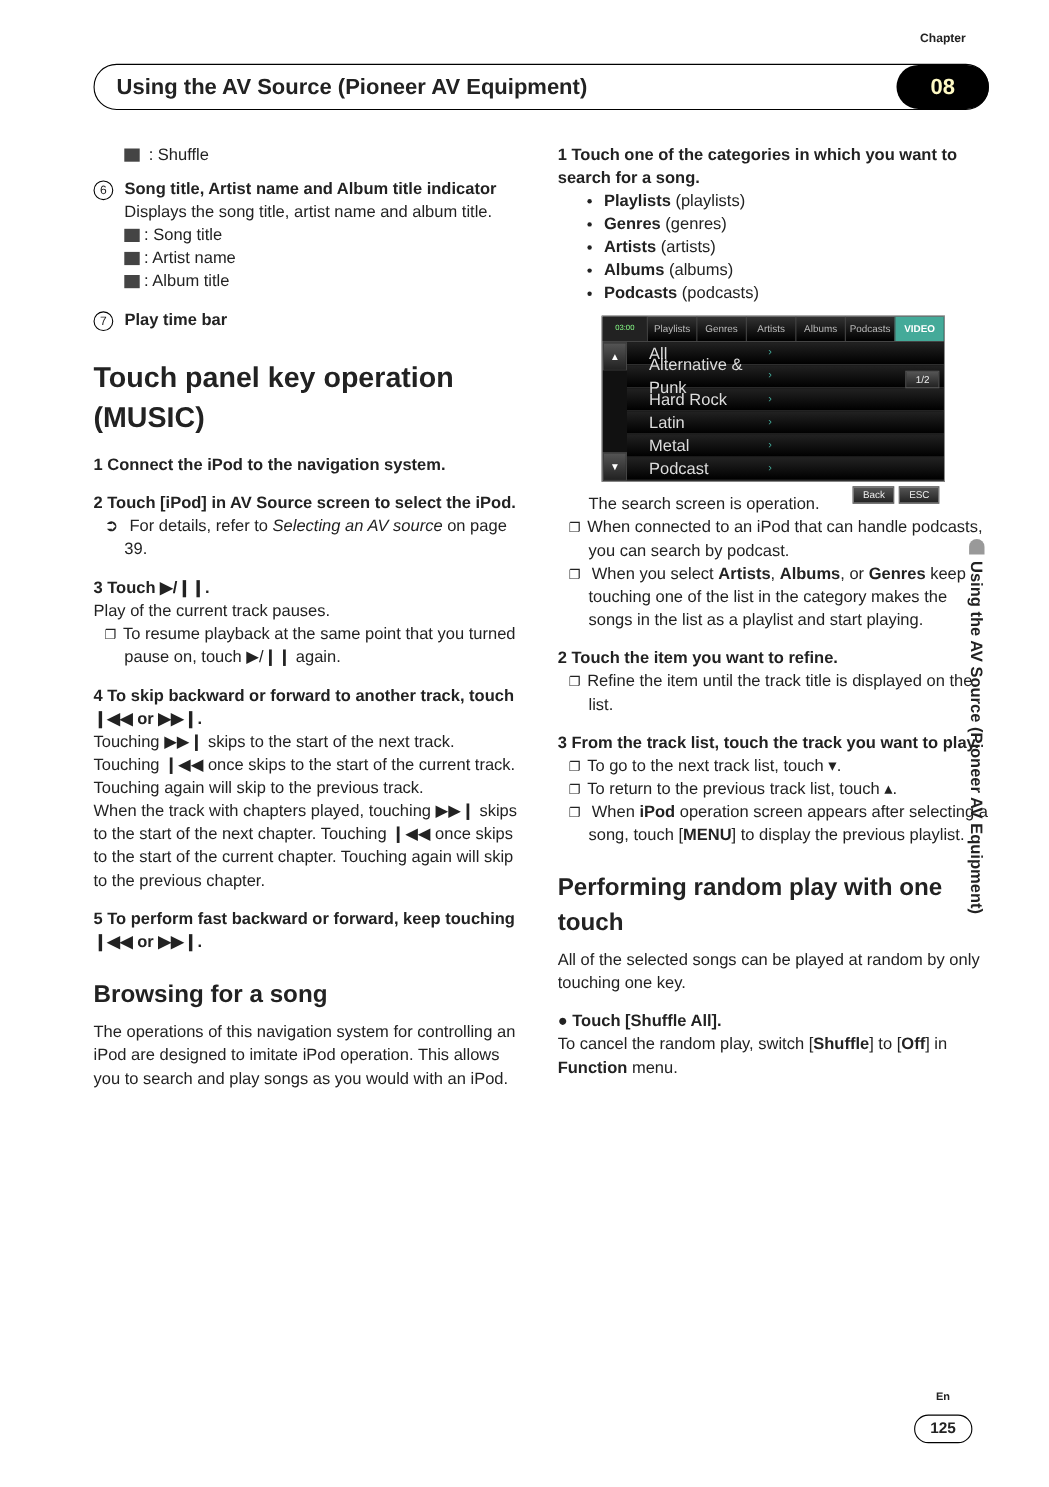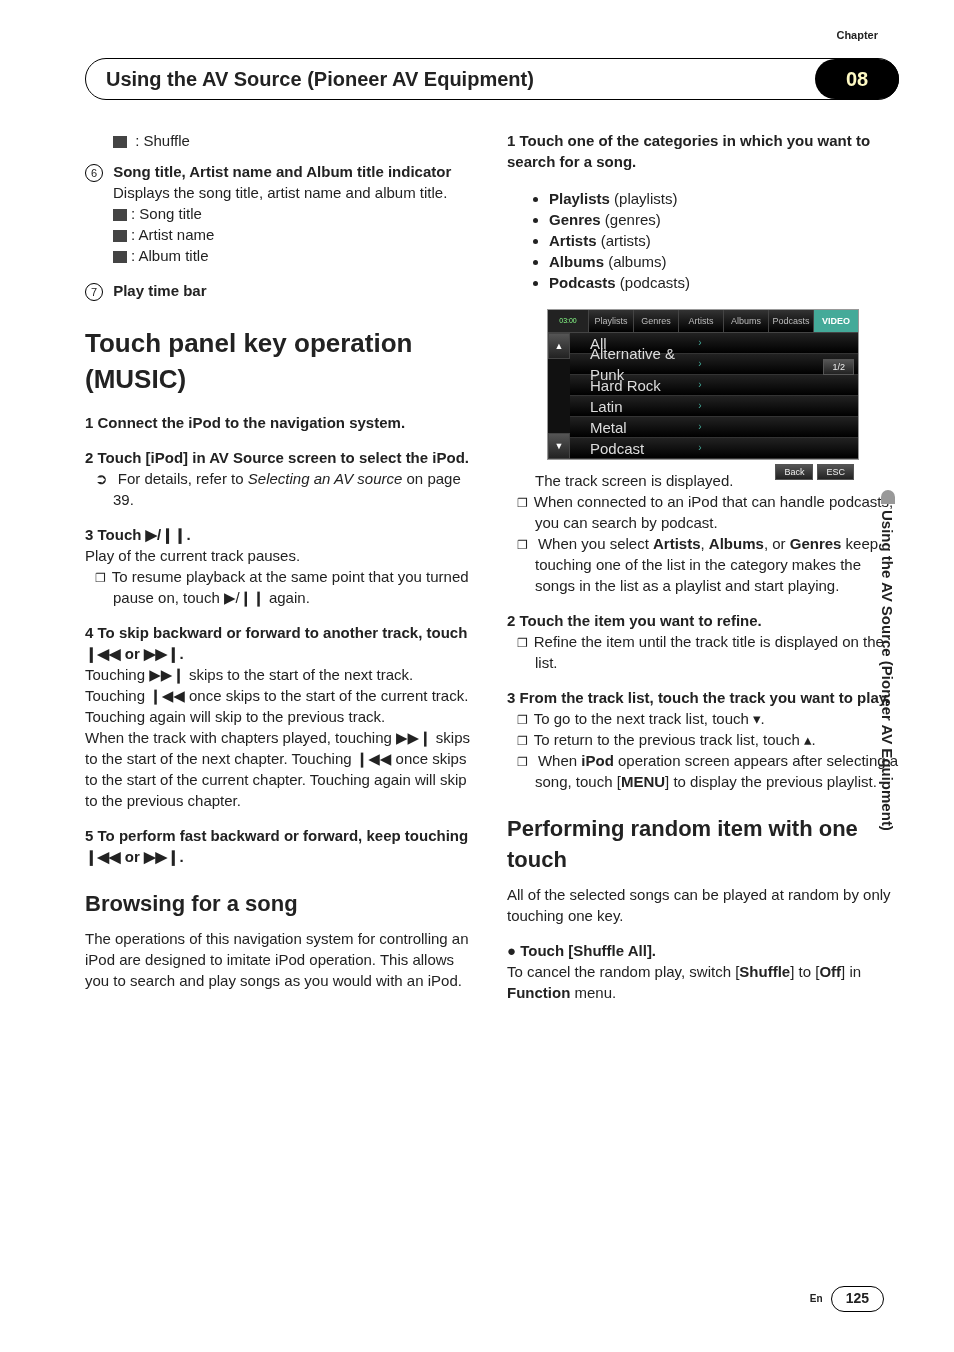--- a/index.html
+++ b/index.html
@@ -97,21 +97,21 @@
     font-size: 22px;
     font-weight: 800;
     margin: 22px 0 8px 0;
   }
   .step { font-weight: bold; margin-top: 14px; }
   .indent { margin-left: 28px; }
   .arrow-indent { margin-left: 28px; text-indent: -18px; padding-left: 0; }
   .arrow-indent::before { content: "➲"; margin-right: 6px; }
   .box-indent { margin-left: 28px; text-indent: -18px; padding-left: 0; }
   .box-indent::before { content: "❐"; margin-right: 6px; font-size: 12px;}
-  ul.bullets { margin: 16px 0; padding-left: 42px; }
+  ul.bullets { margin: 0 0; padding-left: 42px; }
   ul.bullets li { margin: 0; }
   
   .side-tab {
     position: absolute;
     right: 55px;
     top: 490px;
     width: 22px;
     height: 430px;
   }
   .side-tab .cap {
@@ -205,20 +205,21 @@
     color:#eee;
     margin-top:48px;
   }
   .footer {
     position:absolute;
     bottom:40px;
     right:70px;
     display:flex;
     align-items:center;
     gap:8px;
+    flex-direction:column;
   }
   .page-oval{
     border:1px solid #000;
     border-radius:14px;
     padding:2px 14px;
     font-weight:bold;
     font-size:14px;
   }
   .small{font-size:10px;font-weight:bold;}
   .italic{font-style:italic;}
@@ -340,37 +341,37 @@
               <div class="ss-row-arrow">›</div>
               <div class="ss-row-right">
                 <div class="ss-btn">Back</div>
                 <div class="ss-btn">ESC</div>
               </div>
             </div>
           </div>
         </div>
       </div>
 
-      <div class="indent">The track screen is displayed.</div>
+      <div class="indent">The search screen is operation.</div>
       <div class="box-indent">When connected to an iPod that can handle podcasts, you can search by podcast.</div>
       <div class="box-indent">
         <span>When you select </span><span class="bold">Artists</span><span>, </span><span class="bold">Albums</span><span>, or </span><span class="bold">Genres</span><span> keep touching one of the list in the category makes the songs in the list as a playlist and start playing.</span>
       </div>
 
       <div class="step">2    Touch the item you want to refine.</div>
       <div class="box-indent">Refine the item until the track title is displayed on the list.</div>
 
       <div class="step">3    From the track list, touch the track you want to play.</div>
       <div class="box-indent">To go to the next track list, touch ▾.</div>
       <div class="box-indent">To return to the previous track list, touch ▴.</div>
       <div class="box-indent">
         <span>When </span><span class="bold">iPod</span><span> operation screen appears after selecting a song, touch [</span><span class="bold">MENU</span><span>] to display the previous playlist.</span>
       </div>
 
-      <h2 class="bighead">Performing random item with one touch</h2>
+      <h2 class="bighead">Performing random play with one touch</h2>
       <div>All of the selected songs can be played at random by only touching one key.</div>
       <div class="step">●   Touch [Shuffle All].</div>
       <div>
         <span>To cancel the random play, switch [</span><span class="bold">Shuffle</span><span>] to [</span><span class="bold">Off</span><span>] in </span><span class="bold">Function</span><span> menu.</span>
       </div>
     </div>
   </div>
 
   <div class="side-tab">
     <div class="cap"></div>

